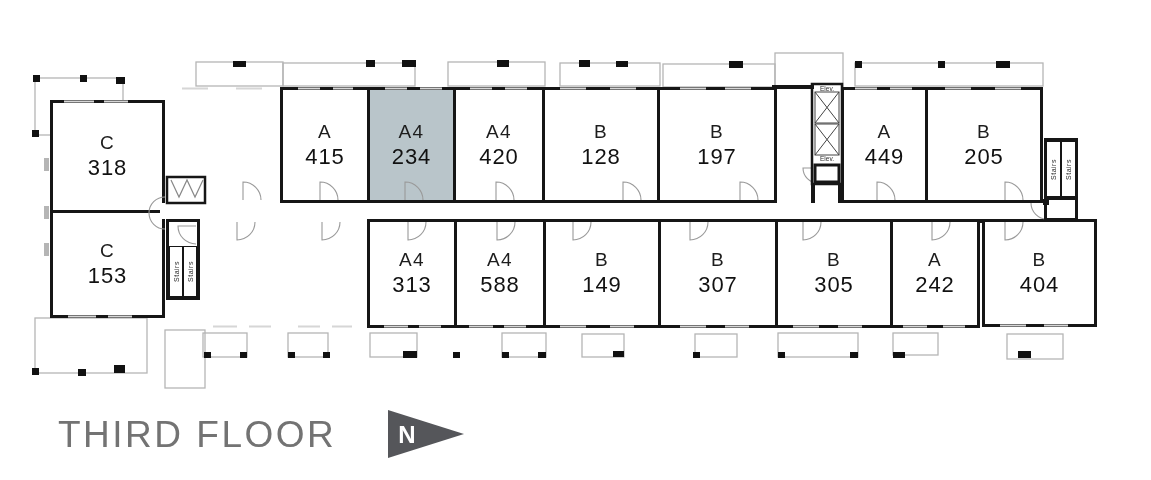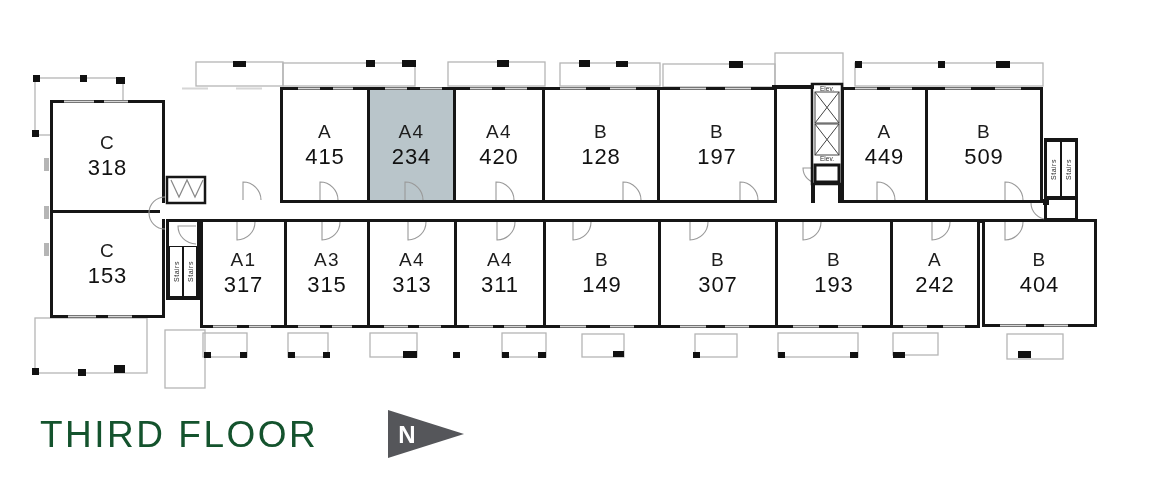--- a/index.html
+++ b/index.html
@@ -11,21 +11,21 @@
   .room{position:absolute;box-sizing:border-box;border:3px solid #161616;background:#fff;
         display:flex;flex-direction:column;align-items:center;justify-content:center;z-index:2;cursor:pointer;}
   .room .rtype{font-size:19px;color:#1d1d1d;letter-spacing:1.5px;line-height:1.2;}
   .room .rnum{font-size:22px;font-weight:normal;color:#111;letter-spacing:1px;line-height:1.15;}
   .room.hl{background:#b9c5ca;}
   .stairwell{position:absolute;box-sizing:border-box;border:3px solid #161616;background:#fff;z-index:2;}
   .stair-cell{position:absolute;box-sizing:border-box;border:1.5px solid #161616;background:#fff;
               display:flex;align-items:center;justify-content:center;z-index:2;}
   .stair-cell span{transform:rotate(-90deg);font-size:7px;letter-spacing:.5px;color:#2b2b2b;white-space:nowrap;}
   .elev-label{position:absolute;z-index:4;width:30px;text-align:center;font-size:6.5px;color:#2b2b2b;}
-  .title{position:absolute;left:40px;top:414px;font-size:37px;color:#14532d;letter-spacing:2.5px;z-index:2;}
+  .title{position:absolute;left:58px;top:414px;font-size:37px;color:#737373;letter-spacing:2.5px;z-index:2;}
   .north{position:absolute;left:386px;top:408px;width:80px;height:52px;z-index:2;}
 </style>
 </head>
 <body>
 
 <div id="stage">
 
   <svg id="under-layer" class="layer" width="1151" height="480">
     <g id="g-balconies">
         <rect x="35" y="78" width="88" height="57" fill="none" stroke="#b5b5b5" stroke-width="1.3"></rect>
@@ -109,54 +109,46 @@
   <div class="room" style="left:657px;top:87px;width:120px;height:116px">
     <span class="rtype">B</span>
     <span class="rnum">197</span>
   </div>
   <div class="room" style="left:841px;top:87px;width:87px;height:116px">
     <span class="rtype">A</span>
     <span class="rnum">449</span>
   </div>
   <div class="room" style="left:925px;top:87px;width:118px;height:116px">
     <span class="rtype">B</span>
-    <span class="rnum">509</span>
+    <span class="rnum">205</span>
   </div>
 
   <div class="room" style="left:50px;top:210px;width:115px;height:108px">
     <span class="rtype">C</span>
     <span class="rnum">153</span>
   </div>
-  <div class="room" style="left:200px;top:219px;width:87px;height:109px">
-    <span class="rtype">A1</span>
-    <span class="rnum">317</span>
-  </div>
-  <div class="room" style="left:284px;top:219px;width:86px;height:109px">
-    <span class="rtype">A3</span>
-    <span class="rnum">315</span>
-  </div>
   <div class="room" style="left:367px;top:219px;width:90px;height:109px">
     <span class="rtype">A4</span>
     <span class="rnum">313</span>
   </div>
   <div class="room" style="left:454px;top:219px;width:92px;height:109px">
     <span class="rtype">A4</span>
-    <span class="rnum">311</span>
+    <span class="rnum">588</span>
   </div>
   <div class="room" style="left:543px;top:219px;width:118px;height:109px">
     <span class="rtype">B</span>
     <span class="rnum">149</span>
   </div>
   <div class="room" style="left:658px;top:219px;width:120px;height:109px">
     <span class="rtype">B</span>
     <span class="rnum">307</span>
   </div>
   <div class="room" style="left:775px;top:219px;width:118px;height:109px">
     <span class="rtype">B</span>
-    <span class="rnum">193</span>
+    <span class="rnum">305</span>
   </div>
   <div class="room" style="left:890px;top:219px;width:90px;height:109px">
     <span class="rtype">A</span>
     <span class="rnum">242</span>
   </div>
   <div class="room" style="left:982px;top:219px;width:115px;height:108px">
     <span class="rtype">B</span>
     <span class="rnum">404</span>
   </div>
 

